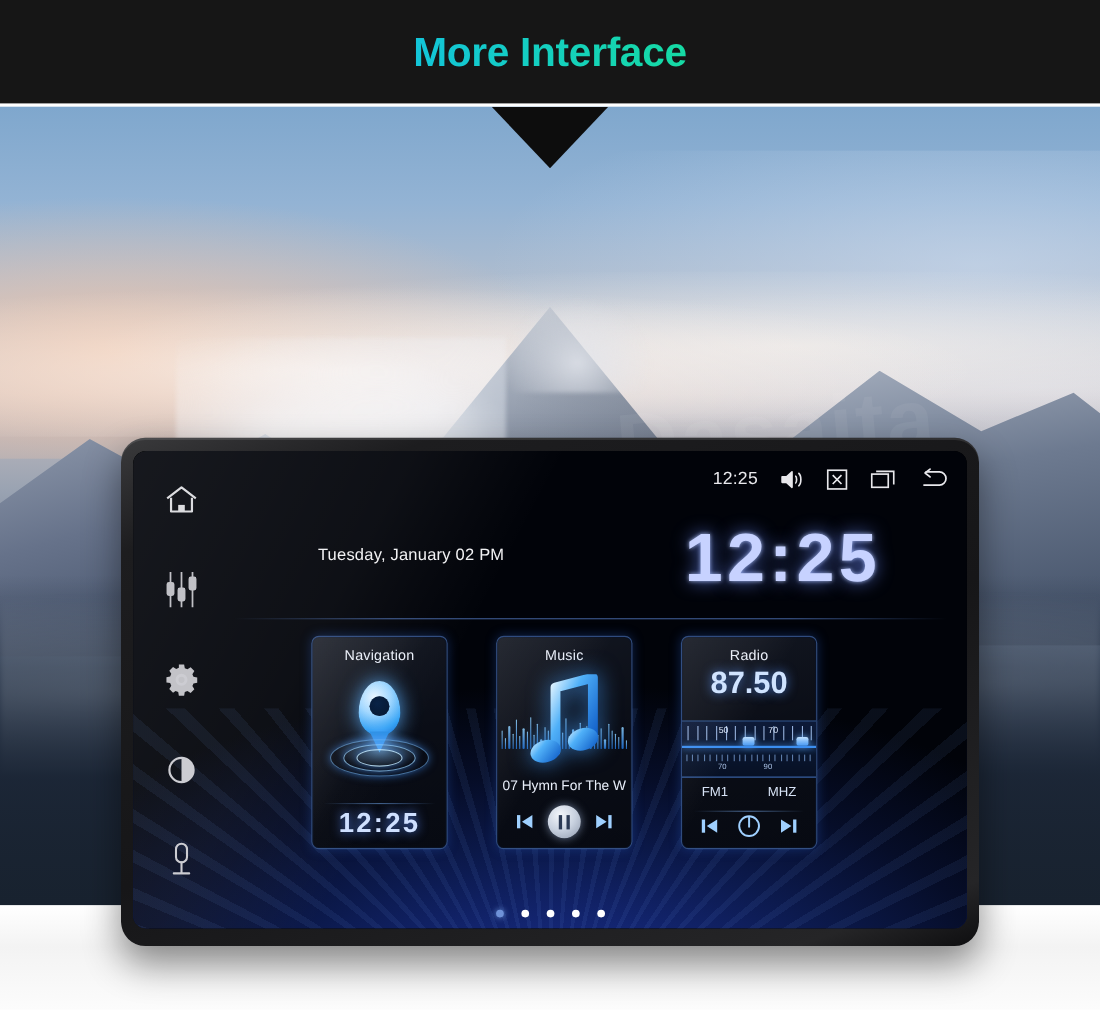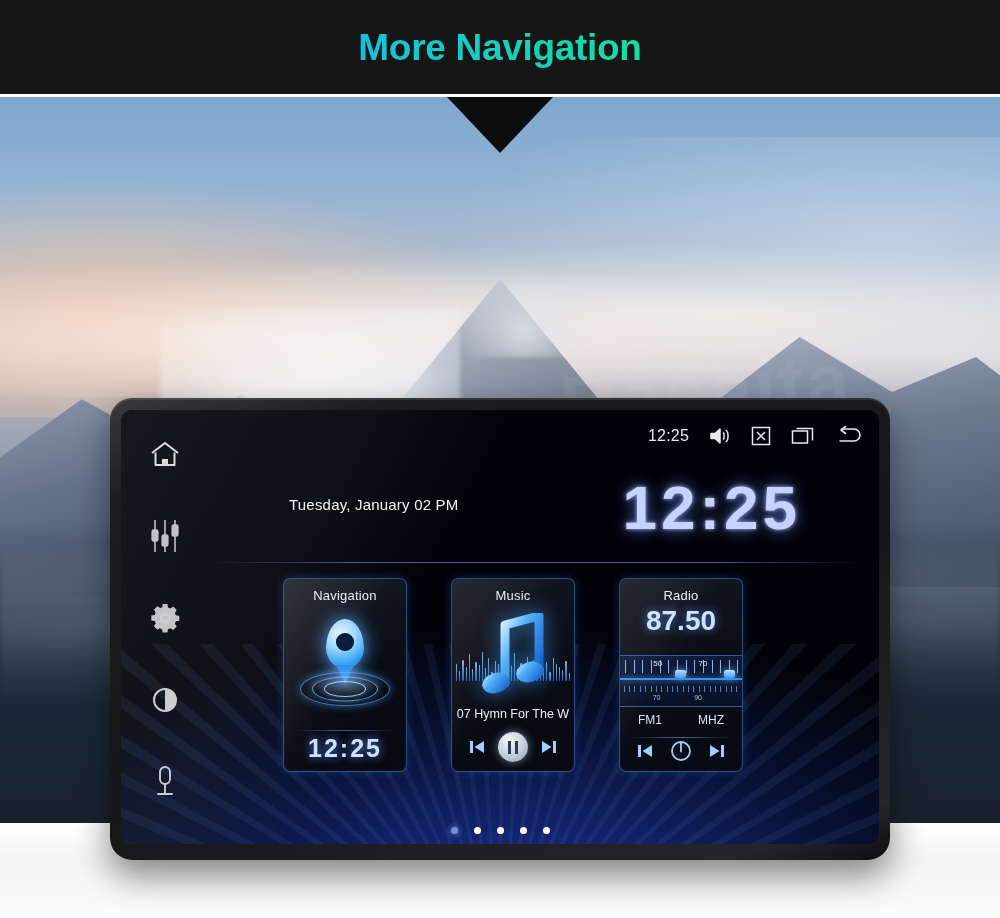--- a/index.html
+++ b/index.html
@@ -359,21 +359,21 @@
     position:absolute; left:0; right:0; bottom:10px;
     display:flex; justify-content:center; gap:16px;
   }
   .dots i { width:7px; height:7px; border-radius:50%; background:#ffffff; display:block; }
   .dots i.active { background:#6f92d8; box-shadow:0 0 6px rgba(120,165,240,.9); }
 </style>
 </head>
 <body>
 
 <div class="header">
-  <div class="header-title">More Navigation</div>
+  <div class="header-title">More Interface</div>
 </div>
 <div class="header-rule"></div>
 
 <div class="photo">
   <div class="haze"></div>
   <div class="haze2"></div>
   <div class="cloudband"></div>
   <div class="ridge-l"></div>
   <div class="ridge-r"></div>
   <div class="cone"></div>

